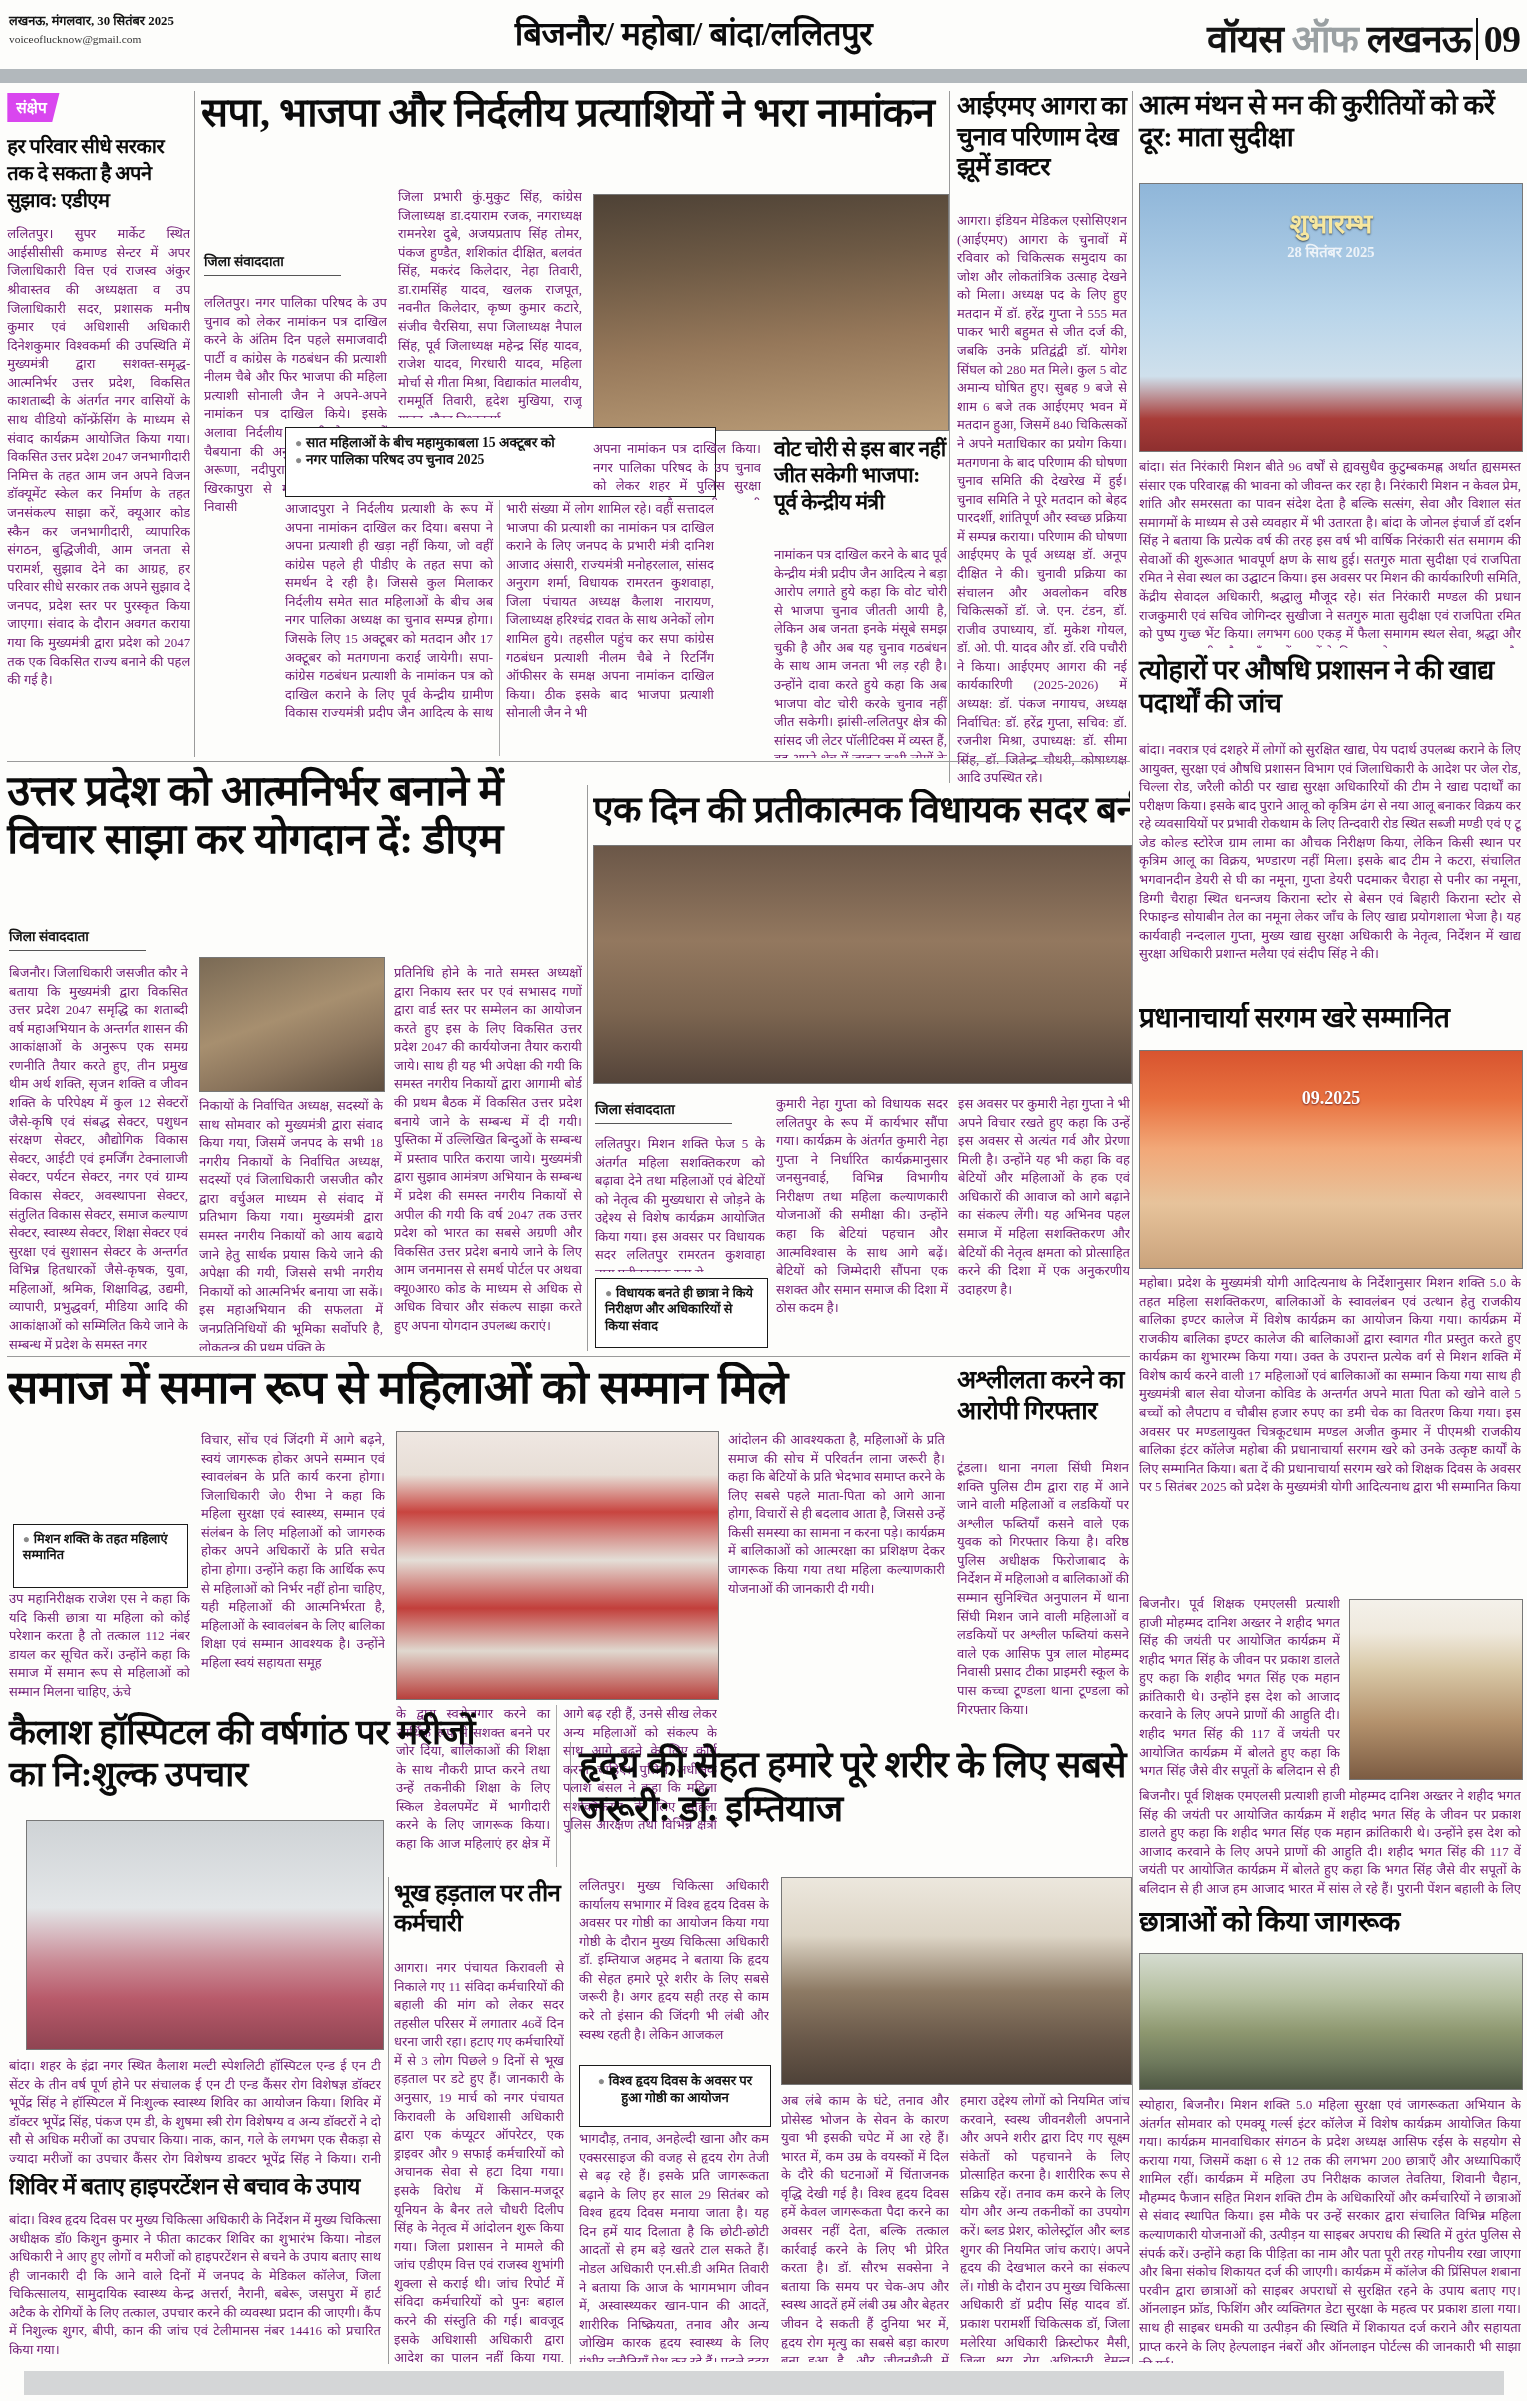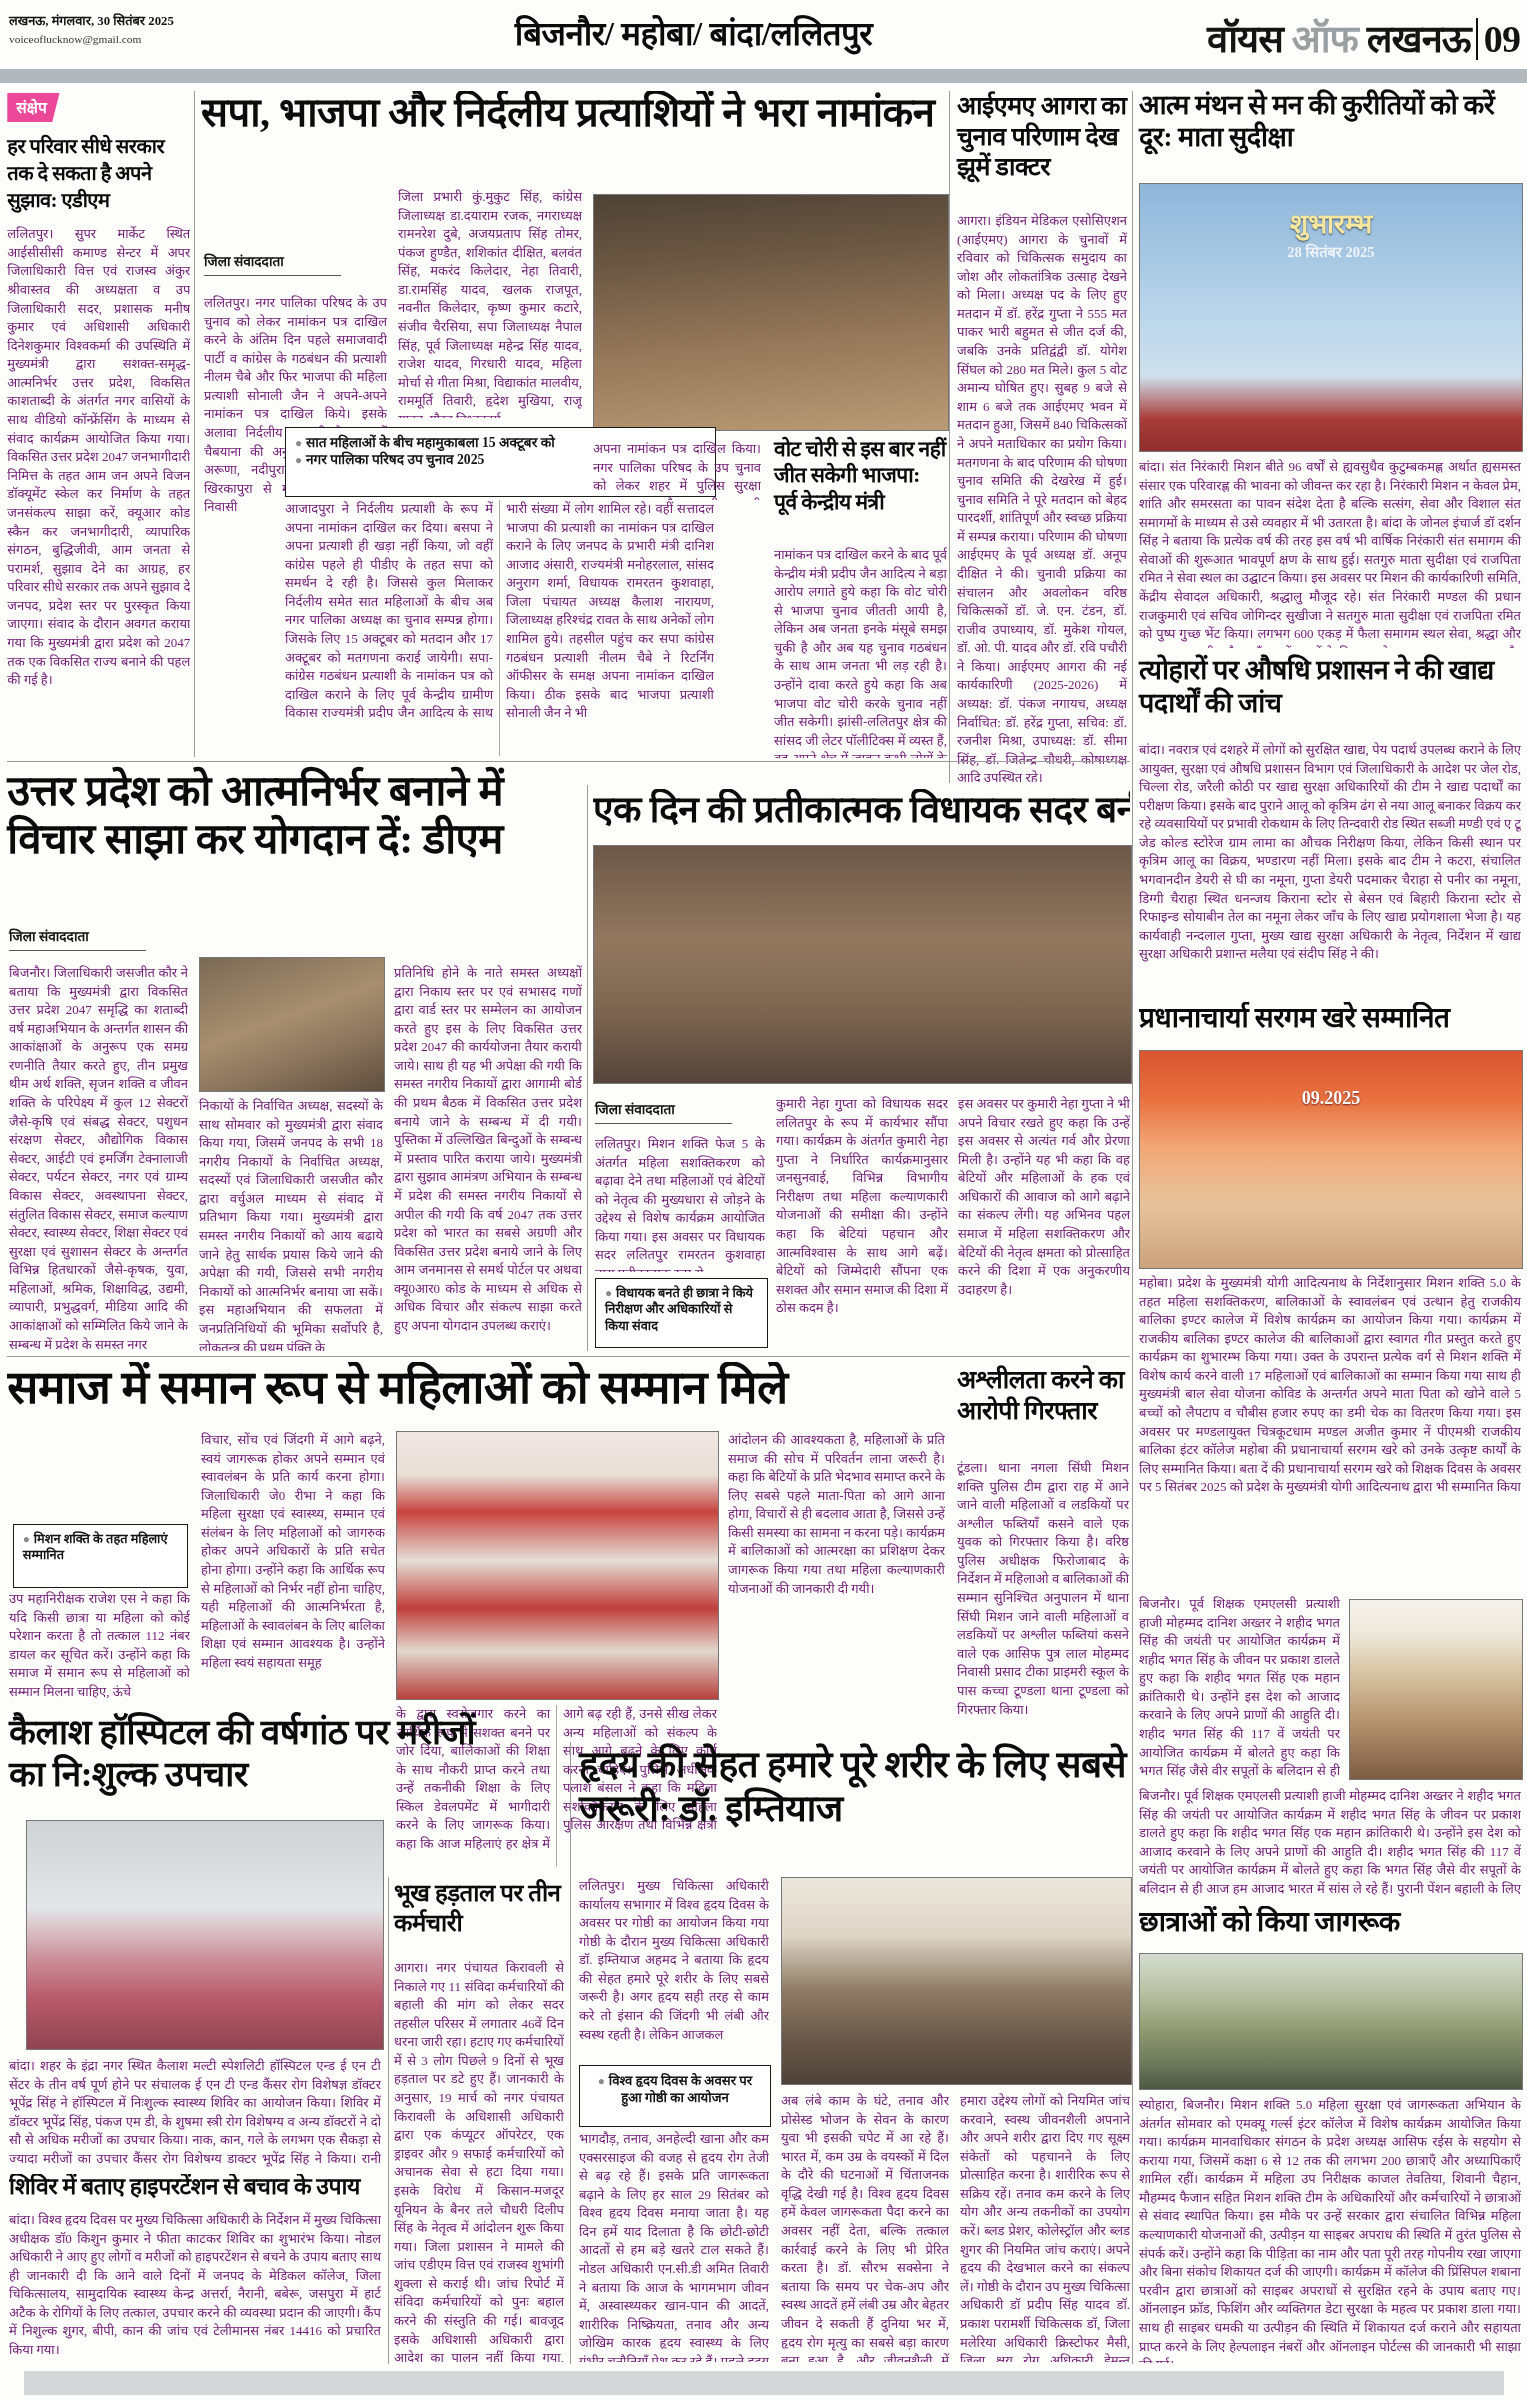--- a/index.html
+++ b/index.html
@@ -10,21 +10,21 @@
   .nowrap{white-space:nowrap;overflow:hidden;}
   .body{font-size:13px;line-height:1.43;text-align:justify;color:#701a75;overflow:hidden;}
   .byline{font-weight:700;font-size:13.7px;border-bottom:1.8px solid #555;padding-bottom:4.6px;margin-top:6px;}
   .nbox{border:1.8px solid #1a1a1a;background:#fff;padding:5.5px 9px;font-weight:700;font-size:13.7px;line-height:1.3;overflow:hidden;}
   .nbox .dot{color:#8a8a8a;font-size:12px;margin-right:3.7px;}
   .vline{border-left:0.9px solid #9a9a9a;width:0;}
   .hline{border-top:0.9px solid #9a9a9a;height:0;}
   .photo{overflow:hidden;border:0.9px solid #777;}
   .topbar{background:#b2b8bc;}
   .botbar{background:#d4d6d7;}
-  .sankshep{background:#ec4899;color:#fff;font-weight:800;font-size:15.5px;padding:2.7px 12.8px 4.6px 9px;
+  .sankshep{background:#d946ef;color:#fff;font-weight:800;font-size:15.5px;padding:2.7px 12.8px 4.6px 9px;
             clip-path:polygon(0 0,100% 0,86% 100%,0 100%);display:inline-block;}
   .ph-label{display:block;text-align:center;font-weight:800;}
   .photo-main{background:linear-gradient(175deg,#4e4236 0%,#6e5a45 30%,#96785a 62%,#b99b76 100%);}
   .photo-aatm{background:linear-gradient(180deg,#8fb6d9 0%,#b9d5ea 48%,#cfe0ec 72%,#a83c38 88%,#8e2f2f 100%);}
   .photo-pradhan{background:linear-gradient(180deg,#d8542f 0%,#e8713f 22%,#f2a878 45%,#e7c39b 70%,#caa37c 100%);}
   .photo-dm{background:linear-gradient(160deg,#7a6a55 0%,#a78f6f 45%,#8a745c 70%,#5e4e3f 100%);}
   .photo-ekdin{background:linear-gradient(180deg,#6b5748 0%,#93785f 40%,#7c6550 70%,#54443a 100%);}
   .photo-samaj{background:linear-gradient(180deg,#efe7e2 0%,#e7ded6 16%,#c8443f 30%,#e4ded7 48%,#c23f3b 66%,#e0d8cf 82%,#b8403c 100%);}
   .photo-kailash{background:linear-gradient(180deg,#cfd3d6 0%,#e3e6e8 38%,#c98a95 62%,#b85a6a 78%,#8f4452 100%);}
   .photo-hriday{background:linear-gradient(180deg,#ece7dd 0%,#ddd5c6 28%,#8d7a64 55%,#6a594a 78%,#4e4238 100%);}

